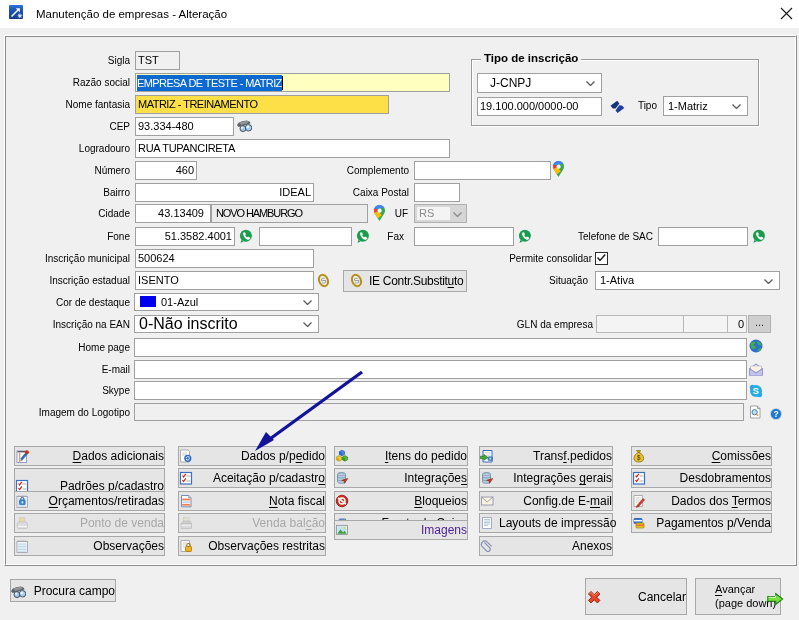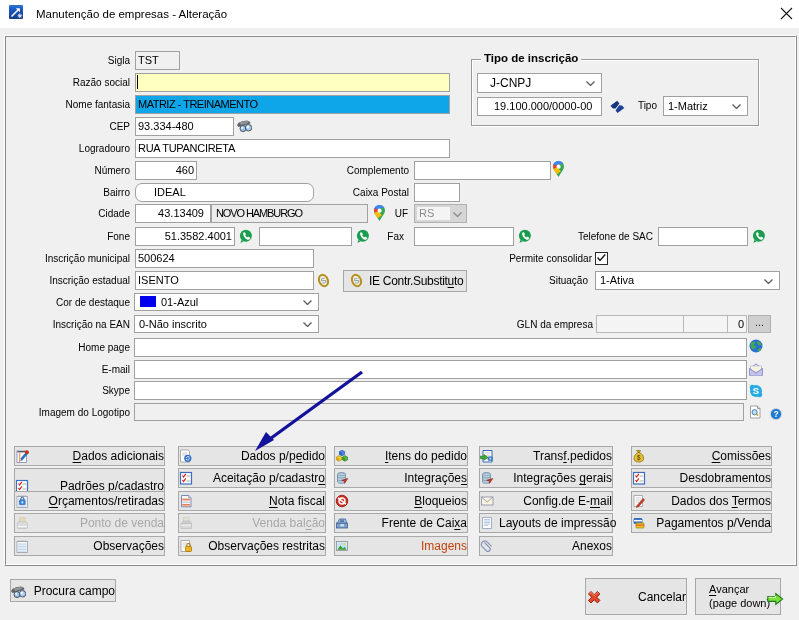--- a/index.html
+++ b/index.html
@@ -50,22 +50,22 @@
 <div class="lbl" style="left:209px;top:161px;width:200px">Complemento</div>
 <div class="lbl" style="left:209px;top:183px;width:200px">Caixa Postal</div>
 <div class="lbl" style="left:208px;top:204px;width:200px">UF</div>
 <div class="lbl" style="left:204px;top:227px;width:200px">Fax</div>
 <div class="lbl" style="left:453px;top:227px;width:200px">Telefone de SAC</div>
 <div class="lbl" style="left:392px;top:249px;width:200px">Permite consolidar</div>
 <div class="lbl" style="left:388px;top:271px;width:200px">Situação</div>
 <div class="lbl" style="left:393px;top:315px;width:200px">GLN da empresa</div>
 <div class="lbl" style="left:457px;top:96px;width:200px">Tipo</div>
 <div class="fld" style="left:135px;top:51px;width:45px;height:19px;background:#f0f0f0;text-align:left;padding:0 2px;line-height:17px;">TST</div>
-<div class="fld" style="left:135px;top:73px;width:315px;height:19px;background:#ffffbf;line-height:17px;padding:0 0 0 1px"><span style="display:inline-block;width:1px;height:14px;background:#000;vertical-align:-3px"></span></div>
-<div class="fld" style="left:135px;top:95px;width:315px;height:19px;background:#0ea5e9;text-align:left;padding:0 2px;line-height:17px;"><span style="letter-spacing:-0.5px">MATRIZ - TREINAMENTO</span></div>
+<div class="fld" style="left:135px;top:73px;width:315px;height:19px;background:#ffffbf;line-height:17px;padding:0 0 0 1px"><span style="background:#0b69cf;color:#fff;letter-spacing:-0.6px;display:inline-block;height:16px;line-height:16px;margin-top:0.5px">EMPRESA DE TESTE - MATRIZ</span><span style="display:inline-block;width:1px;height:14px;background:#000;vertical-align:-3px"></span></div>
+<div class="fld" style="left:135px;top:95px;width:254px;height:19px;background:#fde047;text-align:left;padding:0 2px;line-height:17px;"><span style="letter-spacing:-0.5px">MATRIZ - TREINAMENTO</span></div>
 <div class="fld" style="left:135px;top:117px;width:99px;height:19px;background:#fff;text-align:left;padding:0 2px;line-height:17px;">93.334-480</div>
 <div style="position:absolute;left:237px;top:118px"><svg width="15" height="14" viewBox="0 0 15 14" style="">
       <path d="M0 7.2 1.5 4.8 5.2 3.2 9.8 2.6 12.6 3.4 13.6 5.2 11 6.4 5 8.2 1.6 9Z" fill="#606468"></path>
       <path d="M2 4.6 8.6 3l3.4.6-1.6 1.6-6 1.8z" fill="#8f9499"></path>
       <circle cx="6" cy="10.6" r="3" fill="#9cc3ed" stroke="#3c4650" stroke-width="0.9"></circle>
       <circle cx="11.6" cy="9.8" r="3.2" fill="#a6cdf5" stroke="#3c4650" stroke-width="0.9"></circle>
       <circle cx="5.2" cy="9.8" r="1.2" fill="#e4f0fb"></circle>
       <circle cx="10.8" cy="8.9" r="1.4" fill="#eaf4fd"></circle>
     </svg></div>
 <div class="fld" style="left:135px;top:139px;width:315px;height:19px;background:#fff;text-align:left;padding:0 2px;line-height:17px;"><span style="letter-spacing:-0.3px">RUA TUPANCIRETA</span></div>
@@ -76,21 +76,21 @@
         <path d="M5.5 0 C2.3 0 0 2.4 0 5.6 C0 8.1 2 10.4 5.5 16 C9 10.4 11 8.1 11 5.6 C11 2.4 8.7 0 5.5 0 Z"></path>
       </clipPath>
       <g clip-path="url(#pinc1)">
         <rect x="0" y="0" width="11" height="16" fill="#34a853"></rect>
         <path d="M0 4.6 11 2.6 11 0 0 0 Z" fill="#4285f4"></path>
         <path d="M0 3.4 4.6 4.3 4.4 7.4 0 7.8 Z" fill="#ea4335"></path>
         <path d="M0 7.8 4.6 6.6 7.8 10.2 3.6 13.6 0 12 Z" fill="#fbbc04"></path>
         <circle cx="5.6" cy="5.7" r="2.1" fill="#fff"></circle>
       </g>
     </svg></div>
-<div class="fld" style="left:135px;top:183px;width:179px;height:19px;background:#fff;text-align:left;padding:0 18px;line-height:17px;border-radius:7px;">IDEAL</div>
+<div class="fld" style="left:135px;top:183px;width:179px;height:19px;background:#fff;text-align:right;padding:0 2px;line-height:17px;">IDEAL</div>
 <div class="fld" style="left:414px;top:183px;width:46px;height:19px;background:#fff;text-align:left;padding:0 2px;line-height:17px;"></div>
 <div class="fld" style="left:135px;top:204px;width:76px;height:19px;background:#fff;text-align:right;padding:0 2px;line-height:17px;padding-right:6px">43.13409</div>
 <div class="fld" style="left:211px;top:204px;width:157px;height:19px;background:#ececec;text-align:left;padding:0 4px;line-height:17px;"><span style="letter-spacing:-1.1px">NOVO HAMBURGO</span></div>
 <div style="position:absolute;left:374px;top:205px"><svg width="11" height="16" viewBox="0 0 11 16" style="">
       <clipPath id="pinc2">
         <path d="M5.5 0 C2.3 0 0 2.4 0 5.6 C0 8.1 2 10.4 5.5 16 C9 10.4 11 8.1 11 5.6 C11 2.4 8.7 0 5.5 0 Z"></path>
       </clipPath>
       <g clip-path="url(#pinc2)">
         <rect x="0" y="0" width="11" height="16" fill="#34a853"></rect>
         <path d="M0 4.6 11 2.6 11 0 0 0 Z" fill="#4285f4"></path>
@@ -158,21 +158,21 @@
 <div class="ab" style="left:595px;top:271px;width:185px;height:19px;background:#fff;border:1px solid #a0a0a0;box-sizing:border-box;font-size:11px;line-height:17px;padding-left:4px">1-Ativa<div style="position:absolute;right:6px;top:7px">
       <svg width="9" height="5" viewBox="0 0 9 5" style="display:block">
         <path d="M0.5 0.5 4.5 4.5 8.5 0.5" fill="none" stroke="#5c5c5c" stroke-width="1.3"></path>
       </svg>
     </div></div>
 <div class="ab" style="left:134px;top:293px;width:185px;height:18px;background:#fff;border:1px solid #a0a0a0;box-sizing:border-box;font-size:11px;line-height:16px"><span style="display:inline-block;width:16px;height:11px;background:#0000ee;margin:0 5px 0 5px;vertical-align:-1px"></span>01-Azul<div style="position:absolute;right:6px;top:6px">
       <svg width="9" height="5" viewBox="0 0 9 5" style="display:block">
         <path d="M0.5 0.5 4.5 4.5 8.5 0.5" fill="none" stroke="#5c5c5c" stroke-width="1.3"></path>
       </svg>
     </div></div>
-<div class="ab" style="left:134px;top:315px;width:185px;height:18px;background:#fff;border:1px solid #a0a0a0;box-sizing:border-box;font-size:11px;line-height:16px;padding-left:4px">0-Não inscrito<div style="position:absolute;right:6px;top:6px">
+<div class="ab" style="left:134px;top:315px;width:185px;height:18px;background:#fff;border:1px solid #a0a0a0;box-sizing:border-box;font-size:16px;line-height:16px;padding-left:4px">0-Não inscrito<div style="position:absolute;right:6px;top:6px">
       <svg width="9" height="5" viewBox="0 0 9 5" style="display:block">
         <path d="M0.5 0.5 4.5 4.5 8.5 0.5" fill="none" stroke="#5c5c5c" stroke-width="1.3"></path>
       </svg>
     </div></div>
 <div class="fld" style="left:596px;top:315px;width:88px;height:18px;background:#f4f4f4;text-align:left;padding:0 2px;line-height:16px;border-color:#b8b8b8"></div>
 <div class="fld" style="left:683px;top:315px;width:45px;height:18px;background:#f4f4f4;text-align:left;padding:0 2px;line-height:16px;border-color:#b8b8b8"></div>
 <div class="fld" style="left:727px;top:315px;width:20px;height:18px;background:#f4f4f4;text-align:right;padding:0 2px;line-height:16px;border-color:#b8b8b8">0</div>
 <div class="ab" style="left:748px;top:315px;width:23px;height:18px;background:#cfcfcf;border:1px solid #b0b0b0;box-sizing:border-box;text-align:center;font-size:11px;line-height:12px;color:#333">...</div>
 <div class="fld" style="left:134px;top:338px;width:613px;height:19px;background:#fff;text-align:left;padding:0 2px;line-height:17px;"></div>
 <div style="position:absolute;left:749px;top:339px"><svg width="14" height="14" viewBox="0 0 14 14" style="">
@@ -206,21 +206,21 @@
       <circle cx="6" cy="6" r="5.6" fill="#1f7ad4" stroke="#d9d9d9" stroke-width="0.9"></circle>
       <text x="6" y="9.2" font-family="Liberation Sans" font-weight="bold" font-size="8.5" fill="#fff" text-anchor="middle">?</text>
     </svg></div>
 <div class="ab" style="left:471px;top:59px;width:288px;height:67px;border:1px solid #9a9a9a;box-sizing:border-box;box-shadow:1px 1px 0 #fff inset, 1px 1px 0 #fff"></div>
 <div class="ab" style="left:481px;top:51px;background:#f0f0f0;padding:0 3px;font-size:11.5px;font-weight:bold;line-height:15px">Tipo de inscrição</div>
 <div class="ab" style="left:477px;top:73px;width:125px;height:20px;background:#fff;border:1px solid #a0a0a0;box-sizing:border-box;font-size:12px;line-height:18px;padding-left:12px">J-CNPJ<div style="position:absolute;right:6px;top:7px">
       <svg width="9" height="5" viewBox="0 0 9 5" style="display:block">
         <path d="M0.5 0.5 4.5 4.5 8.5 0.5" fill="none" stroke="#5c5c5c" stroke-width="1.3"></path>
       </svg>
     </div></div>
-<div class="fld" style="left:477px;top:97px;width:125px;height:19px;background:#fff;text-align:left;padding:0 16px;line-height:17px;">19.100.000/0000-00</div>
+<div class="fld" style="left:477px;top:97px;width:125px;height:19px;background:#fff;text-align:left;padding:0 2px;line-height:17px;">19.100.000/0000-00</div>
 <div style="position:absolute;left:610px;top:100px"><svg width="15" height="14" viewBox="0 0 15 14" style="">
       <path d="M0.5 5.8 7.2 0.8 9.4 3.4 5.6 8.6 2.8 8.4Z" fill="#16337d"></path>
       <path d="M14.3 7.9 7.6 12.9 5.5 10.4 9.2 5.2 12 5.4Z" fill="#1d3f96"></path>
     </svg></div>
 <div class="ab" style="left:663px;top:96px;width:85px;height:20px;background:#fff;border:1px solid #a0a0a0;box-sizing:border-box;font-size:11px;line-height:18px;padding-left:4px">1-Matriz<div style="position:absolute;right:6px;top:7px">
       <svg width="9" height="5" viewBox="0 0 9 5" style="display:block">
         <path d="M0.5 0.5 4.5 4.5 8.5 0.5" fill="none" stroke="#5c5c5c" stroke-width="1.3"></path>
       </svg>
     </div></div>
 <div class="btn" style="left:14px;top:446px;width:151px;height:20px;color:#000">
@@ -351,21 +351,21 @@
   </div>
 <div class="btn" style="left:334px;top:513px;width:134px;height:20px;color:#000">
     <svg width="14" height="14" viewBox="0 0 14 14" style="">
       <rect x="1.5" y="7" width="11" height="5" fill="#7f9fc9" stroke="#3a5f94" stroke-width="0.8"></rect>
       <path d="M2.5 7 4.5 3h6l1 4z" fill="#9fc0e8" stroke="#3a5f94" stroke-width="0.8"></path>
       <rect x="5.5" y="8.2" width="3.4" height="2.2" fill="#d9e6f4"></rect>
       <path d="M5 4.2h4M5 5.5h4" stroke="#2d4f80" stroke-width="0.7"></path>
     </svg>
     <span>Frente de Cai<u>x</u>a</span>
   </div>
-<div class="btn" style="left:334px;top:536px;width:134px;height:20px;color:#c2410c">
+<div class="btn" style="left:334px;top:520px;width:134px;height:20px;color:#4c1d95">
     <svg width="14" height="14" viewBox="0 0 14 14" style="">
       <rect x="1.5" y="2.5" width="11" height="9" fill="#fff" stroke="#8a8a8a" stroke-width="0.8"></rect>
       <rect x="2.3" y="3.3" width="9.4" height="7.4" fill="#bde3f7"></rect>
       <path d="M2.3 10.7 5.5 6.5l2.5 3 1.5-1.8 2.2 3z" fill="#3f9e3a"></path>
       <circle cx="9.5" cy="5" r="1.1" fill="#f2d42a"></circle>
     </svg>
     <span>Imagens</span>
   </div>
 <div class="btn" style="left:479px;top:446px;width:134px;height:20px;color:#000">
     <svg width="14" height="14" viewBox="0 0 14 14" style="">
@@ -451,21 +451,21 @@
     </svg>
     <span>Procura campo</span>
   </div>
 <div class="btn" style="left:585px;top:578px;width:102px;height:37px">
     <svg width="16" height="15" viewBox="0 0 16 15" style="">
       <path d="M2.5 5 5 2.5l3.2 3.2L11.4 2.5 13.9 5l-3.2 3.2 3.2 3.2-2.5 2.5-3.2-3.2-3.2 3.2L2.5 11.4l3.2-3.2z" fill="#e8472b" stroke="#8d1f08" stroke-width="1"></path>
       <path d="M3.5 4.9 5 3.4l3.2 3.2L11.5 3.4 13 4.9" fill="none" stroke="#f9a08c" stroke-width="0.8"></path>
     </svg>
     <span>Cancelar</span>
   </div>
-<div class="btn" style="left:695px;top:578px;width:86px;height:37px;justify-content:flex-start;padding-left:13px">
+<div class="btn" style="left:695px;top:578px;width:86px;height:37px;justify-content:flex-start;padding-left:19px">
     <span style="text-align:left;line-height:13.5px;font-size:11px"><u>A</u>vançar<br>(page down)</span>
     <span style="position:absolute;left:71px;top:13px"><svg width="17" height="14" viewBox="0 0 17 14" style="">
         <path d="M0.8 4.6h8v-3L15.6 7l-6.8 5.4v-3h-8z" fill="#7ae03c" stroke="#1d7a1d" stroke-width="1.1"></path>
         <path d="M1.6 5.4h7v-1.6" fill="none" stroke="#c8f5a8" stroke-width="1.1"></path>
       </svg></span>
   </div>
 <svg class="ab" style="left:0;top:0;pointer-events:none" width="799" height="620" viewBox="0 0 799 620">
     <path d="M362 372 L263 444" stroke="#12129a" stroke-width="3.4" fill="none"></path>
     <path d="M255 451 L274 440 L266 432 Z" fill="#12129a"></path>
   </svg>

